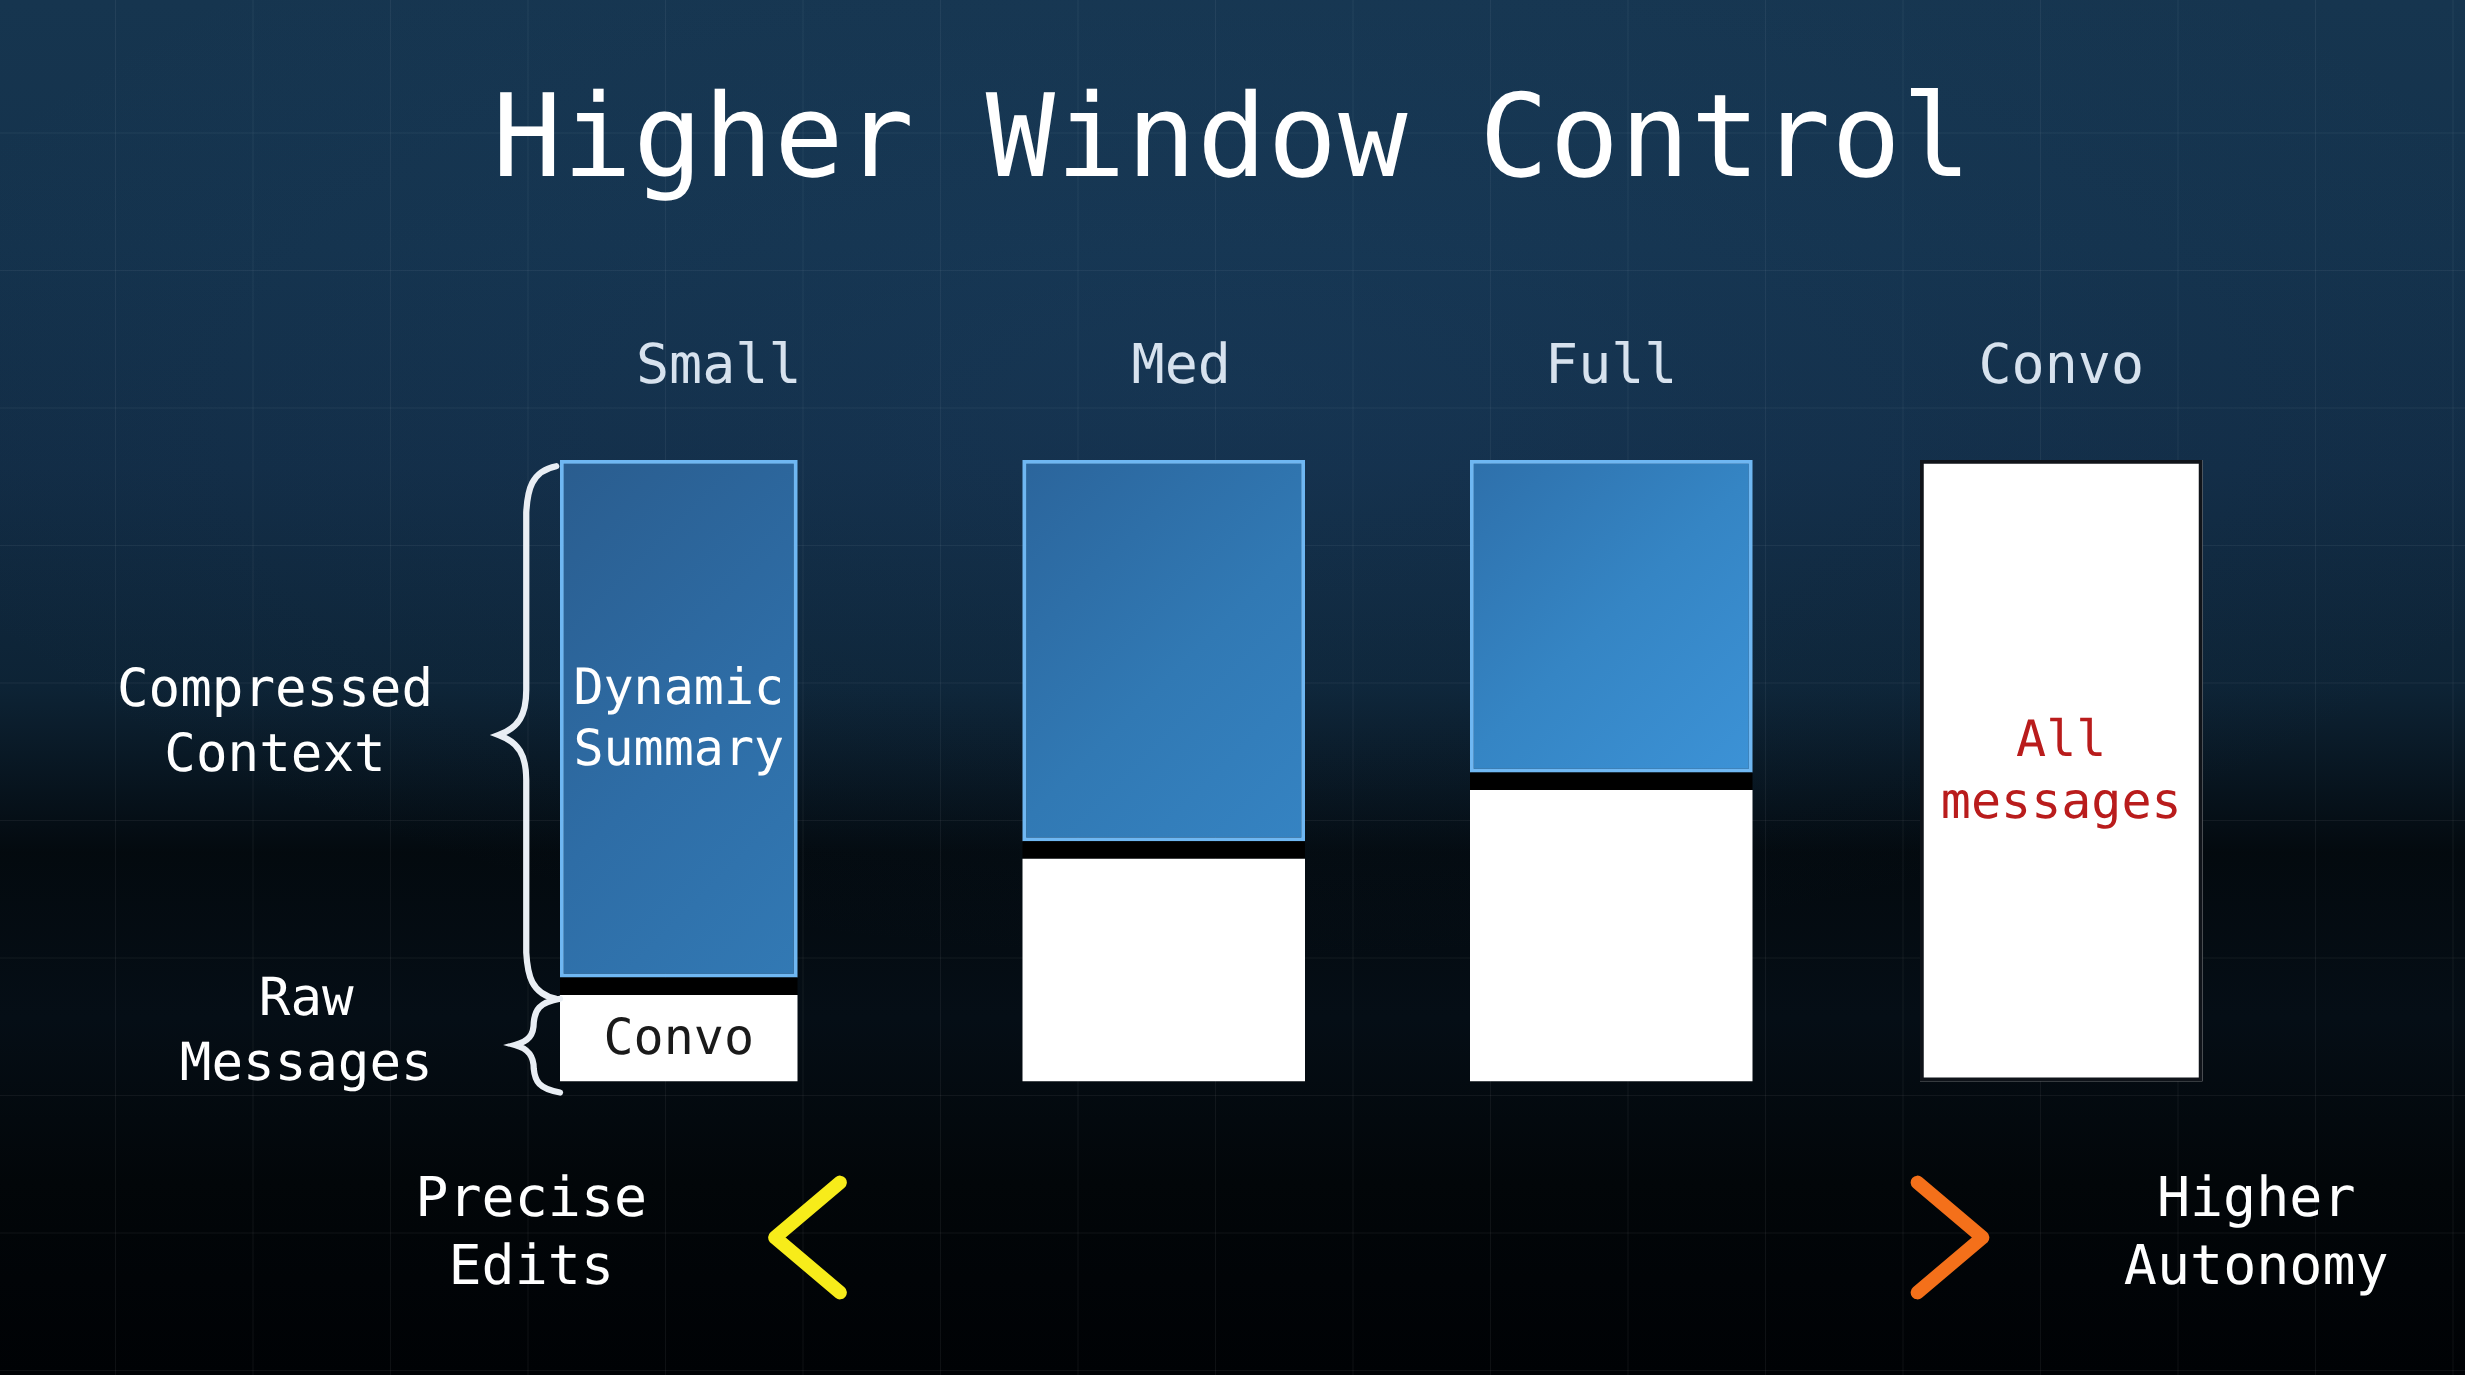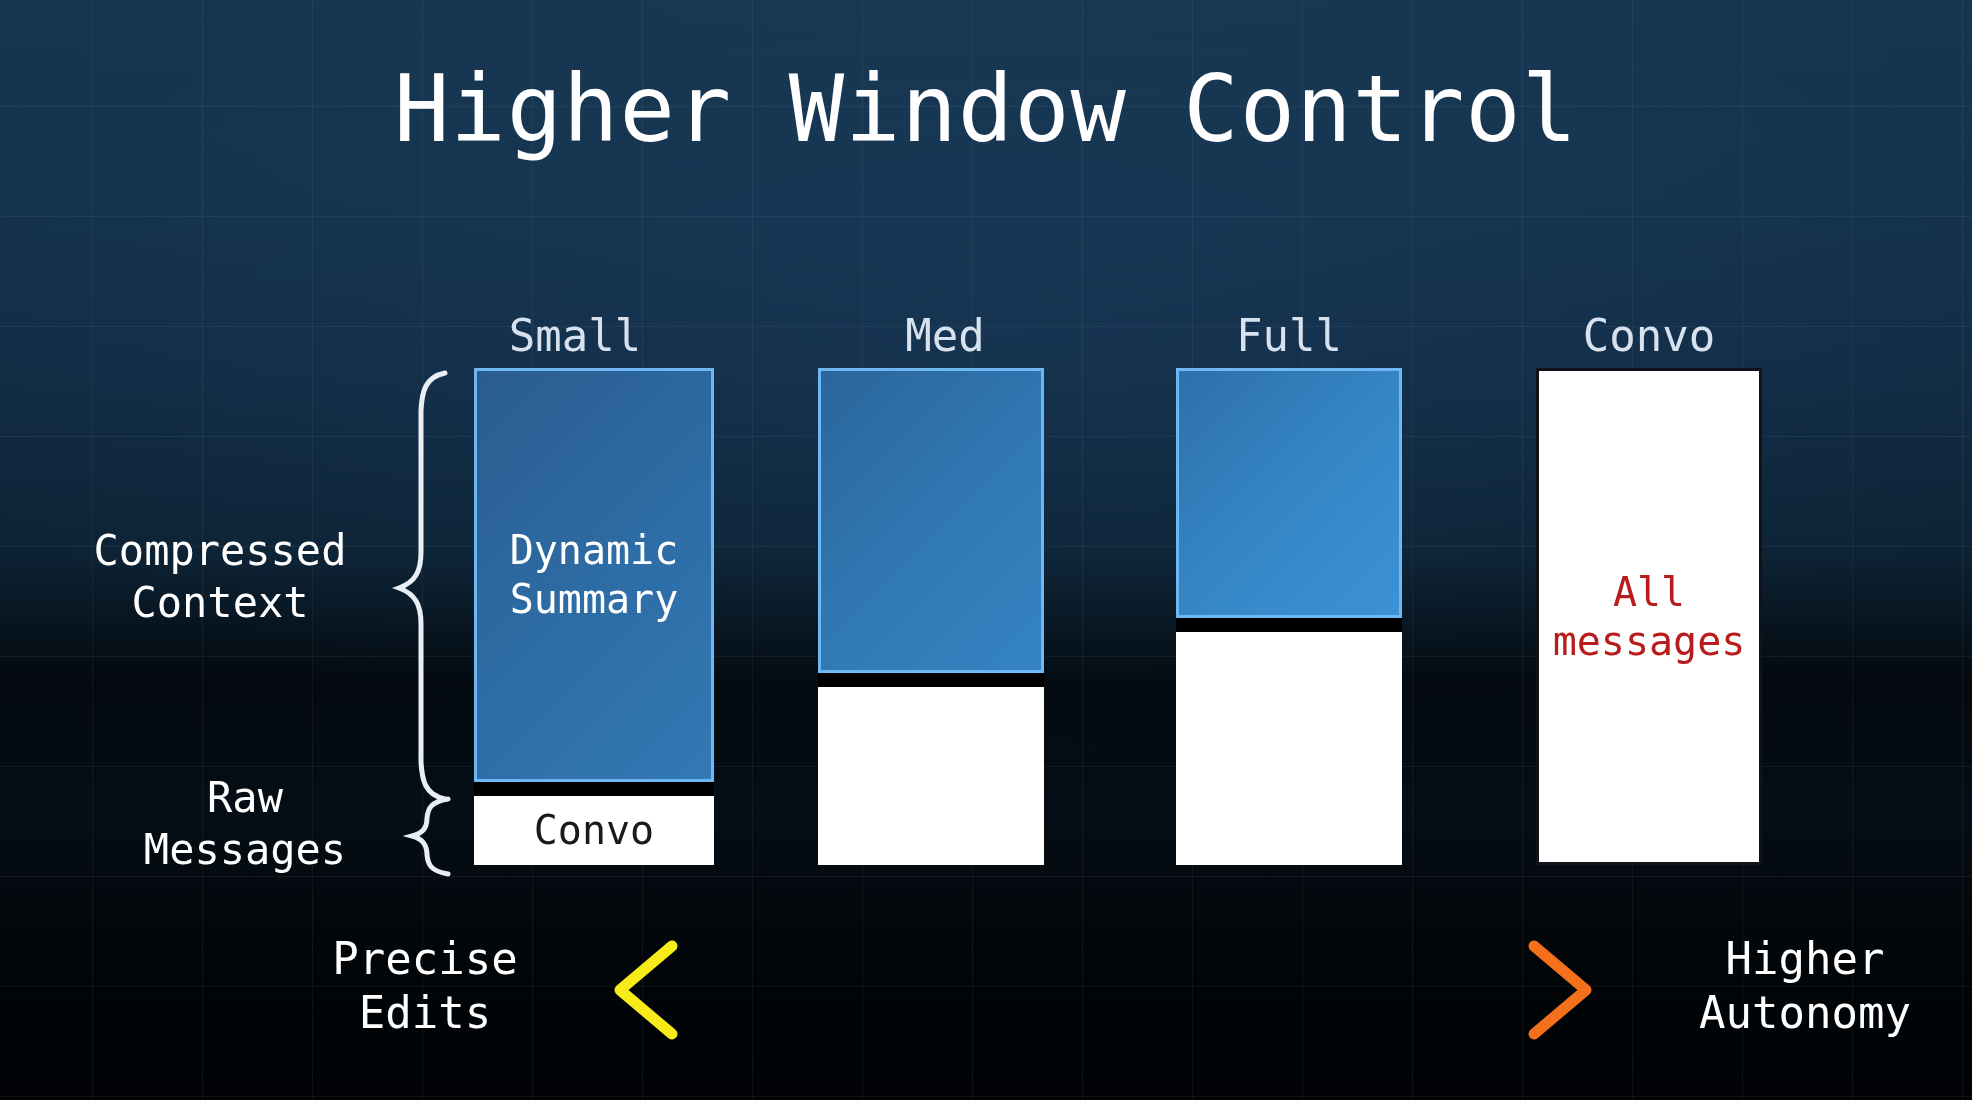--- a/index.html
+++ b/index.html
@@ -49,21 +49,20 @@
     white-space:pre;
   }
 
   .col-label {
     position:absolute;
     text-align:center;
     color:#d7e2ee;
     font-size:44px;
     line-height:1;
     white-space:pre;
-    margin-top:44px;
   }
 
   .bar {
     position:absolute;
     top:368px;
     height:497px;
   }
   .seg-blue {
     position:absolute; left:0; right:0; top:0;
     border:3px solid #6fb7f2;
@@ -128,21 +127,21 @@
   <div id="grid"></div>
   <div id="vignette"></div>
 
   <div id="title">Higher Window Control</div>
 
   <div class="col-label" style="left:462px; top:270px; width:226px;">Small</div>
   <div class="col-label" style="left:832px; top:270px; width:226px;">Med</div>
   <div class="col-label" style="left:1176px; top:270px; width:226px;">Full</div>
   <div class="col-label" style="left:1536px; top:270px; width:226px;">Convo</div>
 
-  <div class="bar" style="left:474px; width:240px;">
+  <div class="bar" style="left:448px; width:190px;">
     <div class="seg-blue" style="height:414px; background:linear-gradient(135deg,#2a5d8f 0%,#2e6da6 55%,#3279b4 100%);">
       <div class="inner-text">Dynamic
 Summary</div>
     </div>
     <div class="seg-divider" style="top:414px; height:14px;"></div>
     <div class="seg-white" style="height:69px;">
       <div class="inner-text">Convo</div>
     </div>
   </div>
 

